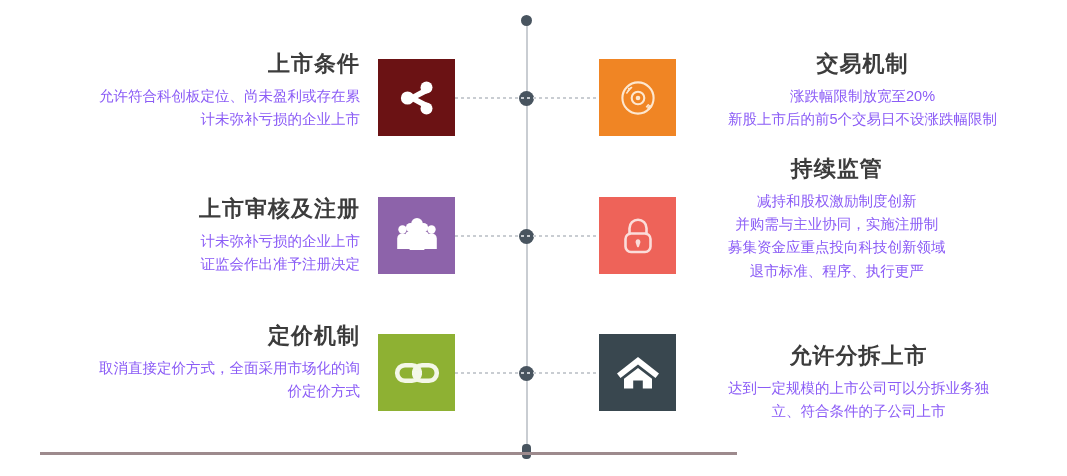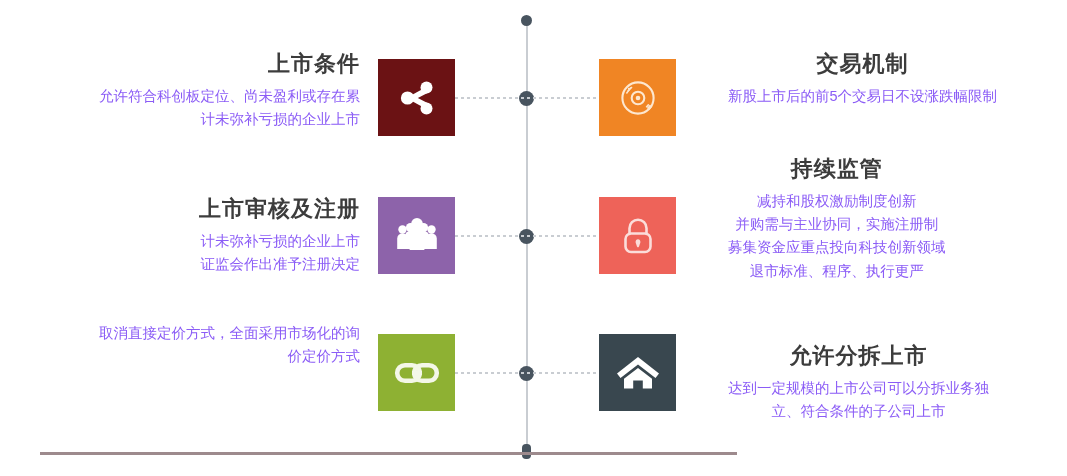--- a/index.html
+++ b/index.html
@@ -190,20 +190,21 @@
           <path d="M30.5 30.8 a10 10 0 0 0 1.9 -2.0"></path>
           <path d="M31.8 32.0 a11.8 11.8 0 0 0 2.3 -2.5"></path>
           <path d="M33.0 33.1 a13.5 13.5 0 0 0 2.6 -3.1"></path>
         </g>
       </svg>
     </span>
   </div>
 
   <div class="textblock right tb-r1">
     <div class="heading">交易机制</div>
+    <div class="line">涨跌幅限制放宽至20%</div>
     <div class="line">新股上市后的前5个交易日不设涨跌幅限制</div>
   </div>
 
   <div class="textblock left tb-l2">
     <div class="heading">上市审核及注册</div>
     <div class="line">计未弥补亏损的企业上市</div>
     <div class="line">证监会作出准予注册决定</div>
   </div>
 
   <div class="tile col-left row-2" style="background:#8D63AA">
@@ -239,20 +240,21 @@
 
   <div class="textblock right tb-r2">
     <div class="heading">持续监管</div>
     <div class="line">减持和股权激励制度创新</div>
     <div class="line">并购需与主业协同，实施注册制</div>
     <div class="line">募集资金应重点投向科技创新领域</div>
     <div class="line">退市标准、程序、执行更严</div>
   </div>
 
   <div class="textblock left tb-l3">
+    <div class="heading">定价机制</div>
     <div class="line">取消直接定价方式，全面采用市场化的询</div>
     <div class="line">价定价方式</div>
   </div>
 
   <div class="tile col-left row-3" style="background:#8EB133">
     <span>
       <svg width="50" height="30" viewBox="0 0 50 30" aria-hidden="true">
         <g fill="none" stroke="#F4F7E8" stroke-width="4.6">
           <path d="M20 7.2 H13 a7.8 7.8 0 0 0 0 15.6 H20 a7.8 7.8 0 0 0 0 -15.6" stroke-linecap="round"></path>
           <path d="M30 22.8 H37 a7.8 7.8 0 0 0 0 -15.6 H30 a7.8 7.8 0 0 0 0 15.6" stroke-linecap="round"></path>

